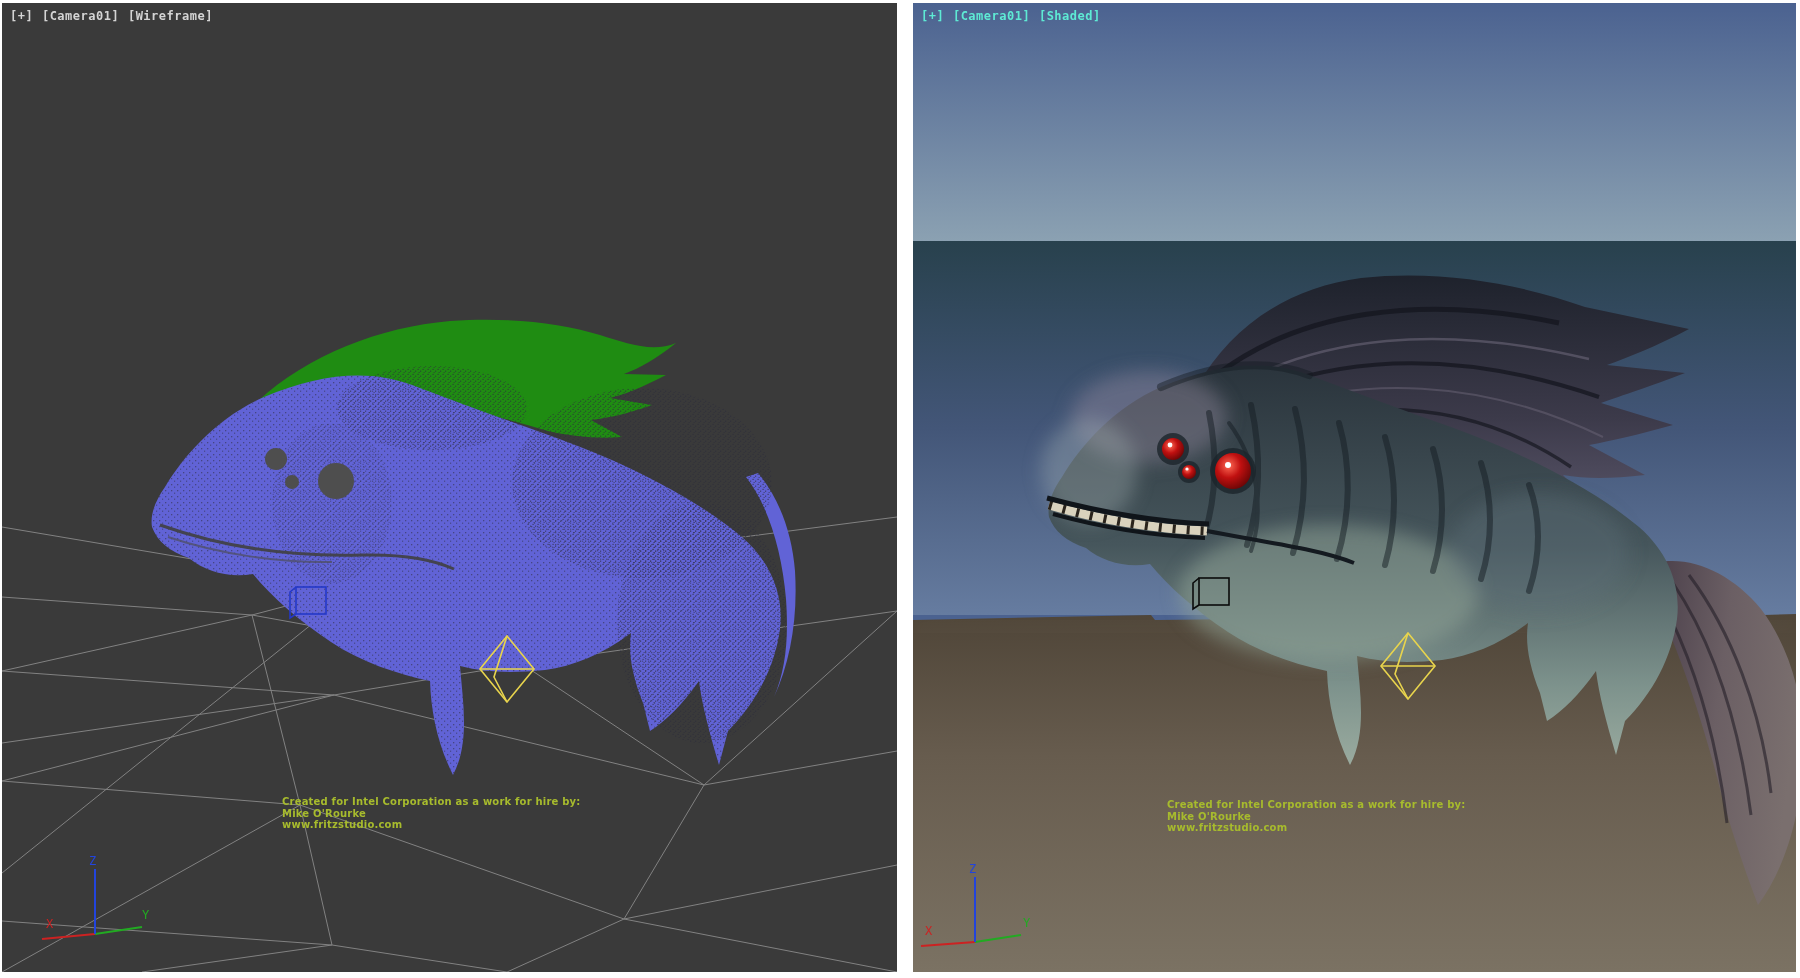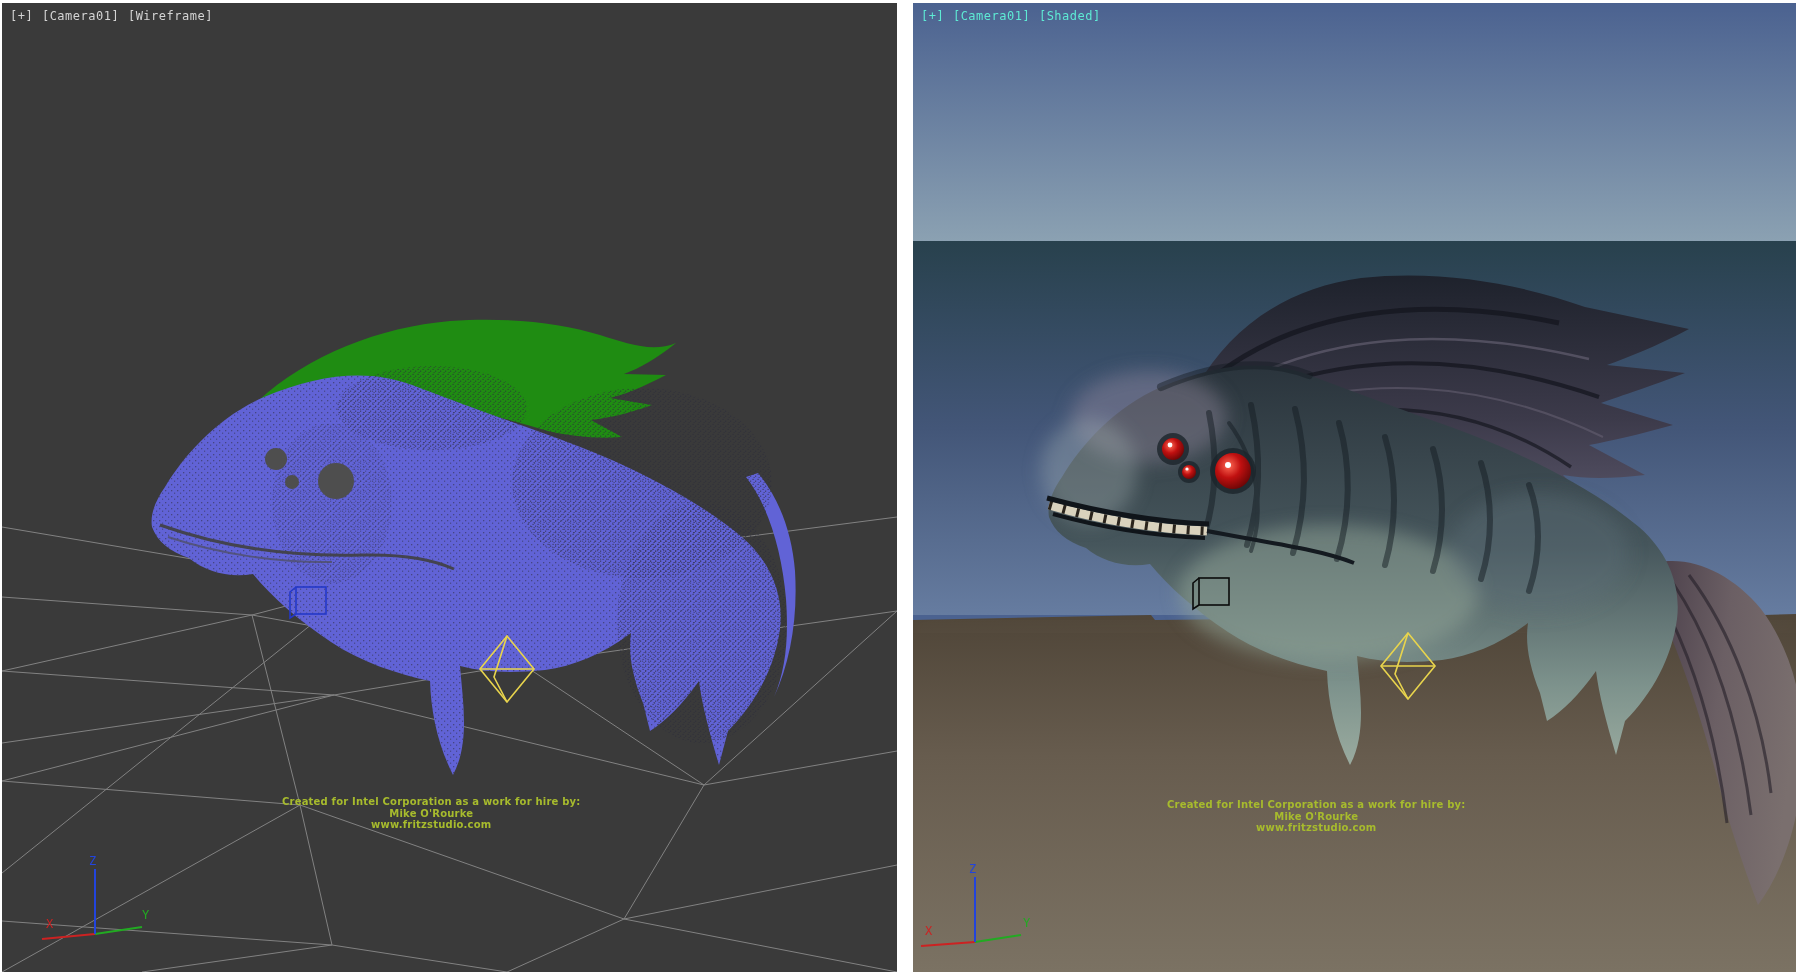--- a/index.html
+++ b/index.html
@@ -4,26 +4,26 @@
 <style>
   html,body{margin:0;padding:0;background:#ffffff;}
   .frame{position:relative;width:1800px;height:978px;background:#ffffff;overflow:hidden;
          font-family:"Liberation Sans",sans-serif;}
   .viewport{position:absolute;top:3px;height:969px;overflow:hidden;}
   .vp-left{left:2px;width:895px;background:#3a3a3a;}
   .vp-right{left:913px;width:883px;background:#4b6290;}
   .divider{position:absolute;left:897px;top:0;width:16px;height:978px;background:#ffffff;}
   svg.scene{position:absolute;left:0;top:0;display:block;}
   .vp-label{position:absolute;top:6px;left:8px;font-family:"DejaVu Sans Mono",monospace;
-            font-size:12px;letter-spacing:0.5px;white-space:nowrap;user-select:none;}
+            font-size:12px;letter-spacing:0.5px;white-space:nowrap;user-select:none;font-weight:bold;}
   .vp-left  .vp-label{color:#d4d4d4;}
   .vp-right .vp-label{color:#5eead4;}
   .vp-label span{margin-right:1px;cursor:pointer;}
   .credit{position:absolute;font-family:"DejaVu Sans",sans-serif;font-weight:bold;
-          font-size:10px;line-height:11.5px;color:#a7bb2d;letter-spacing:0.2px;white-space:nowrap;text-align:center;}
+          font-size:10px;line-height:11.5px;color:#a7bb2d;letter-spacing:0.2px;white-space:nowrap;}
   .vp-left  .credit{left:280px;top:793px;}
   .vp-right .credit{left:254px;top:796px;}
 </style>
 </head>
 <body>
 
 <div class="frame">
 
   <div class="viewport vp-left">
     <svg class="scene" width="895" height="969" viewBox="0 0 895 969">

